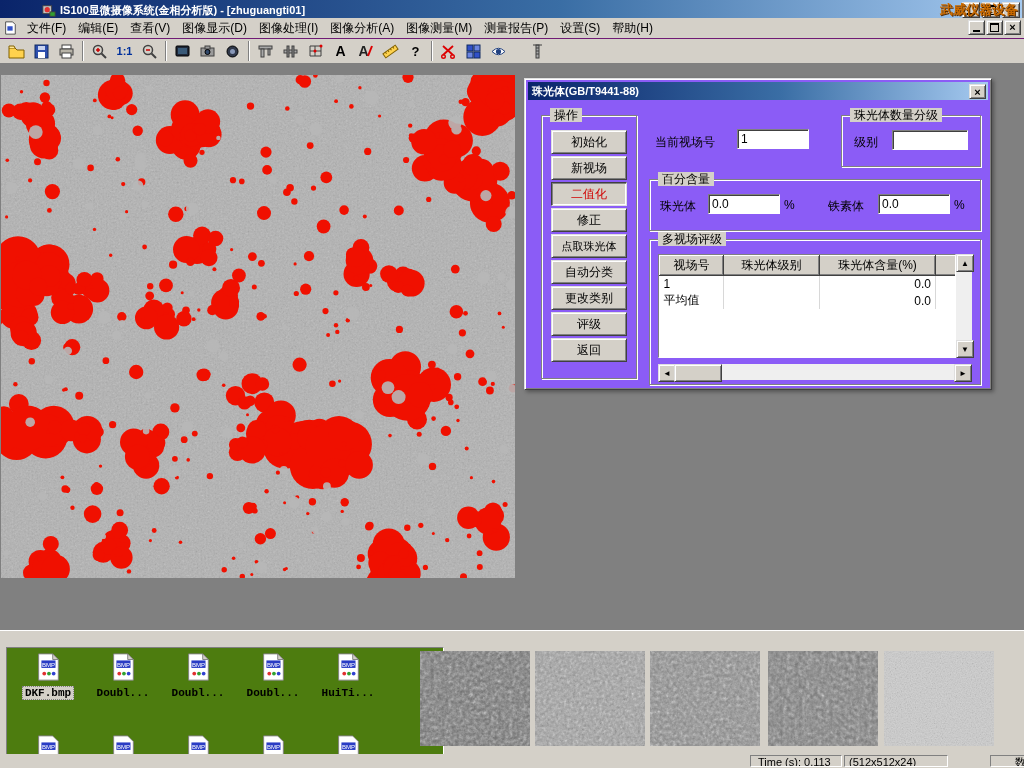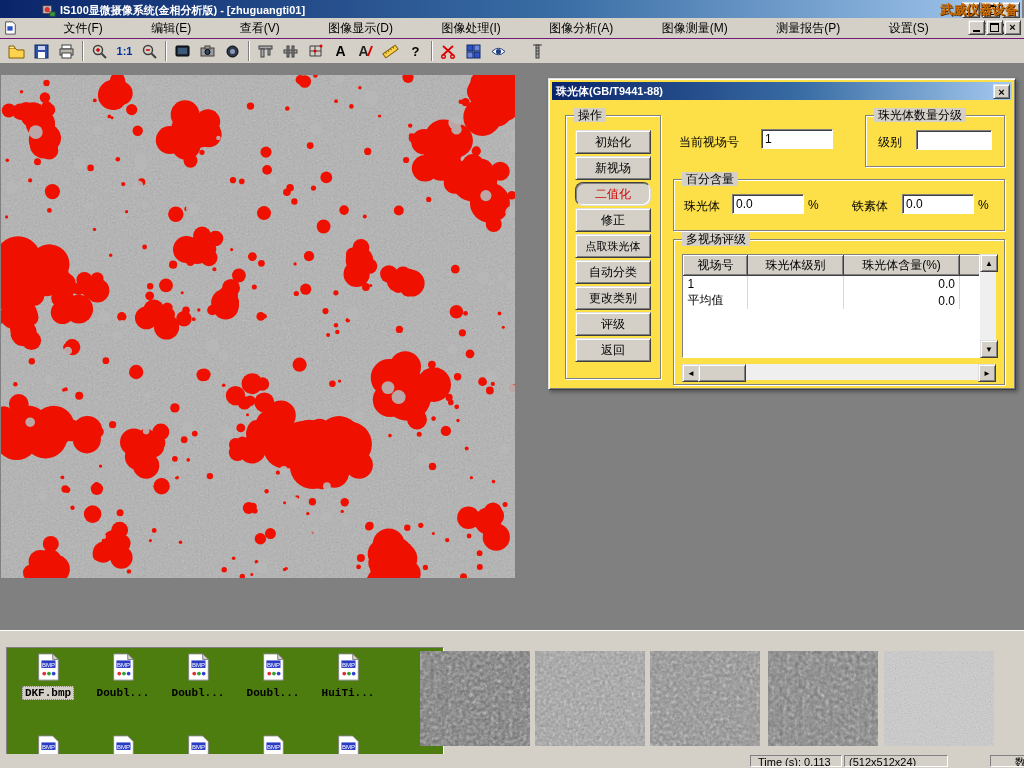--- a/index.html
+++ b/index.html
@@ -18,38 +18,38 @@
   .winbtns{position:absolute;right:2px;top:2px;display:flex;gap:2px;}
   .winbtn{width:16px;height:14px;display:flex;align-items:center;justify-content:center;
           font-size:10px;font-weight:bold;line-height:1;cursor:default;}
   .minbar{display:block;width:8px;height:2px;background:#000;margin-top:7px;}
   .maxbox{display:block;width:8px;height:7px;border:1px solid #000;border-top:2px solid #000;}
   .closex{font-size:12px;font-weight:bold;margin-top:-2px;}
   .watermark{position:absolute;right:6px;top:1px;z-index:50;color:#c96a00;font-weight:bold;
              font-size:13px;text-shadow:1px 1px 0 #5a2d00;white-space:nowrap;}
   
   .menubar{position:absolute;left:0;top:18px;width:1024px;height:20px;background:#d4d0c8;
-           display:flex;align-items:center;border-bottom:1px solid #701a75;justify-content:space-between;}
+           display:flex;align-items:center;border-bottom:1px solid #701a75;}
   .childicon{width:14px;height:14px;margin:0 4px 0 3px;}
   .menuitem{padding:2px 6px;white-space:nowrap;cursor:default;}
   .childbtns{position:absolute;right:3px;top:2px;display:flex;gap:1px;}
   .childbtn{width:15px;height:13px;display:flex;align-items:center;justify-content:center;}
   
   .toolbar{position:absolute;left:0;top:39px;width:1024px;height:25px;background:#d4d0c8;
            display:flex;align-items:center;border-bottom:1px solid #808080;padding-left:4px;box-sizing:border-box;}
   .tb{width:25px;height:22px;display:flex;align-items:center;justify-content:center;flex:0 0 auto;}
   .tsep{width:7px;height:20px;flex:0 0 auto;border-left:1px solid #808080;border-right:1px solid #fff;margin:0 3px;width:0;}
   .tbgap{width:14px;flex:0 0 auto;}
   .tbtext{font-weight:bold;font-size:11px;color:#00309c;}
   .tbA{font-weight:bold;font-size:14px;color:#000;}
   
   .micrograph{position:absolute;left:1px;top:75px;width:514px;height:503px;background:#b2b2b2;overflow:hidden;}
   .micrograph svg{position:absolute;left:0;top:0;}
   
-  .dialog{position:absolute;left:548px;top:78px;width:468px;height:312px;background:#fde047;
+  .dialog{position:absolute;left:524px;top:78px;width:468px;height:312px;background:#8b5cf6;
           border:1px solid;border-color:#dfdfdf #404040 #404040 #dfdfdf;
           box-shadow:inset 1px 1px 0 #fff,inset -1px -1px 0 #808080,2px 2px 4px rgba(0,0,0,.35);box-sizing:border-box;}
   .dlgtitle{position:absolute;left:3px;top:3px;right:3px;height:18px;
             background:linear-gradient(90deg,#0a246a,#3a6ea5 55%,#a6caf0);
             display:flex;align-items:center;color:#fff;font-weight:bold;font-size:11px;padding-left:4px;box-sizing:border-box;}
   .dlgclose{position:absolute;right:2px;top:2px;width:15px;height:13px;display:flex;align-items:center;justify-content:center;font-size:11px;font-weight:bold;color:#000;}
   .group{position:absolute;border:1px solid #808080;box-shadow:inset 1px 1px 0 #fff,1px 1px 0 #fff;}
   .glabel{position:absolute;top:-8px;left:8px;background:#d4d0c8;padding:0 4px;line-height:14px;font-size:12px;}
   .opbtn{position:absolute;left:9px;width:74px;height:22px;display:flex;align-items:center;justify-content:center;font-size:12px;cursor:default;}
   .opbtn.active{color:#d00000;}
@@ -905,21 +905,21 @@
       <span>珠光体(GB/T9441-88)</span>
       <div class="dlgclose raised">
           <span>×</span>
         </div>
     </div>
 
     <div class="group" style="left:16px;top:36px;width:94px;height:262px;">
       <span class="glabel">操作</span>
       <div class="opbtn raised" style="top:14px;">初始化</div>
       <div class="opbtn raised" style="top:40px;">新视场</div>
-      <div class="opbtn pressed active" style="top:66px;border-radius:8px;">二值化</div>
+      <div class="opbtn pressed active" style="top:66px;">二值化</div>
       <div class="opbtn raised" style="top:92px;">修正</div>
       <div class="opbtn raised" style="top:118px;font-size:11px;">点取珠光体</div>
       <div class="opbtn raised" style="top:144px;">自动分类</div>
       <div class="opbtn raised" style="top:170px;">更改类别</div>
       <div class="opbtn raised" style="top:196px;">评级</div>
       <div class="opbtn raised" style="top:222px;">返回</div>
     </div>
 
     <span class="dlabel" style="left:130px;top:55px;">当前视场号</span>
     <input class="dfield" style="left: 212px; top: 50px; width: 64px;" value="1">

